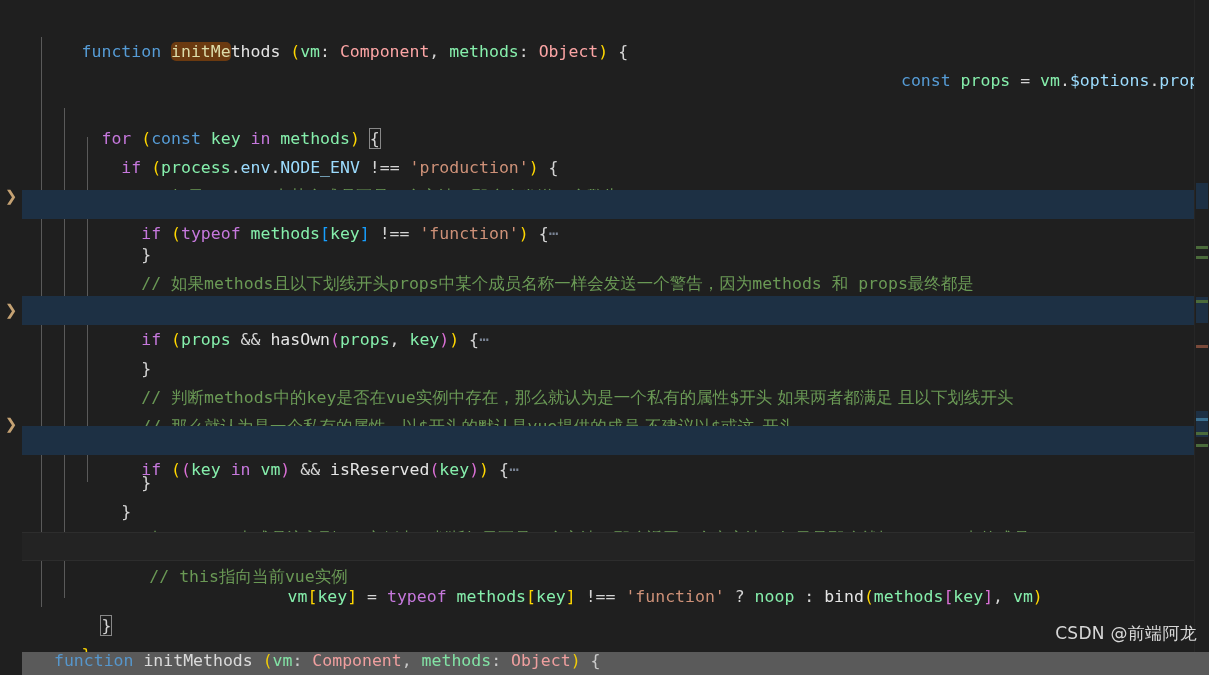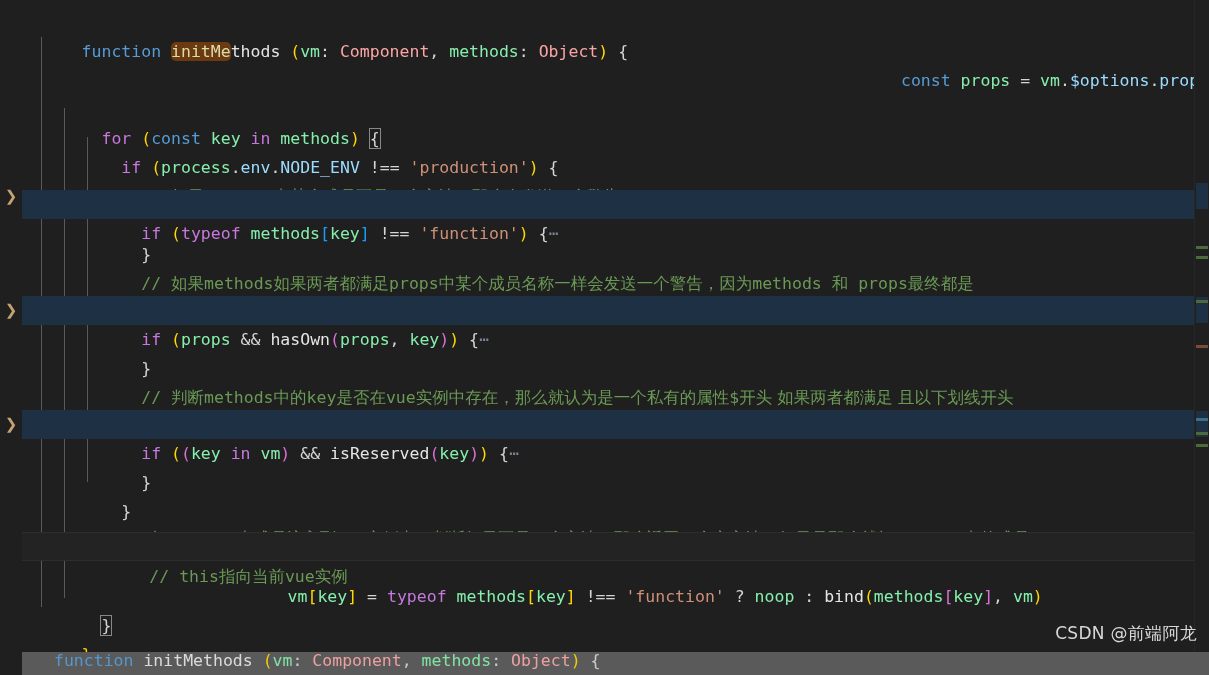--- a/index.html
+++ b/index.html
@@ -208,21 +208,21 @@
 
     <div class="line hl" style="top:190px;">
       <span class="txt">      <span class="kw">if</span> <span class="paren1">(</span><span class="kw">typeof</span> <span class="var">methods</span><span class="paren3">[</span><span class="var">key</span><span class="paren3">]</span> <span class="op">!==</span> <span class="str">'function'</span><span class="paren1">)</span> <span class="brace">{</span><span class="ellipsis">⋯</span></span>
     </div>
 
     <div class="line" style="top:211px;">
       <span class="txt">      <span class="brace">}</span></span>
     </div>
 
     <div class="line" style="top:240px;">
-      <span class="txt cmt">      // <span class="cjk">如果</span>methods<span class="cjk">如果两者都满足</span>props<span class="cjk">中某个成员名称一样会发送一个警告，因为</span>methods <span class="cjk">和</span> props<span class="cjk">最终都是</span></span>
+      <span class="txt cmt">      // <span class="cjk">如果</span>methods<span class="cjk">且以下划线开头</span>props<span class="cjk">中某个成员名称一样会发送一个警告，因为</span>methods <span class="cjk">和</span> props<span class="cjk">最终都是</span></span>
     </div>
 
     <div class="line" style="top:269px;">
       <span class="txt cmt">      // <span class="cjk">注入到</span>vue<span class="cjk">实例中，所以不能有相同的</span>key</span>
     </div>
 
     <div class="line hl" style="top:296px;">
       <span class="txt">      <span class="kw">if</span> <span class="paren1">(</span><span class="var">props</span> <span class="op">&amp;&amp;</span> <span class="fn">hasOwn</span><span class="paren2">(</span><span class="var">props</span><span class="punc">,</span> <span class="var">key</span><span class="paren2">)</span><span class="paren1">)</span> <span class="brace">{</span><span class="ellipsis">⋯</span></span>
     </div>
 
@@ -231,21 +231,21 @@
     </div>
 
     <div class="line" style="top:354px;">
       <span class="txt cmt">      // <span class="cjk">判断</span>methods<span class="cjk">中的</span>key<span class="cjk">是否在</span>vue<span class="cjk">实例中存在，那么就认为是一个私有的属性</span>$<span class="cjk">开头 如果两者都满足 且以下划线开头</span></span>
     </div>
 
     <div class="line" style="top:383px;">
       <span class="txt cmt">      // <span class="cjk">那么就认为是一个私有的属性，以</span>$<span class="cjk">开头的默认是</span>vue<span class="cjk">提供的成员 不建议以</span>$<span class="cjk">或这_开头</span></span>
     </div>
 
-    <div class="line hl" style="top:410px;">
+    <div class="line hl" style="top:426px;">
       <span class="txt">      <span class="kw">if</span> <span class="paren1">(</span><span class="paren2">(</span><span class="var">key</span> <span class="kw">in</span> <span class="var">vm</span><span class="paren2">)</span> <span class="op">&amp;&amp;</span> <span class="fn">isReserved</span><span class="paren2">(</span><span class="var">key</span><span class="paren2">)</span><span class="paren1">)</span> <span class="brace">{</span><span class="ellipsis">⋯</span></span>
     </div>
 
     <div class="line" style="top:439px;">
       <span class="txt">      <span class="brace">}</span></span>
     </div>
 
     <div class="line" style="top:468px;">
       <span class="txt">    <span class="brace">}</span></span>
     </div>

